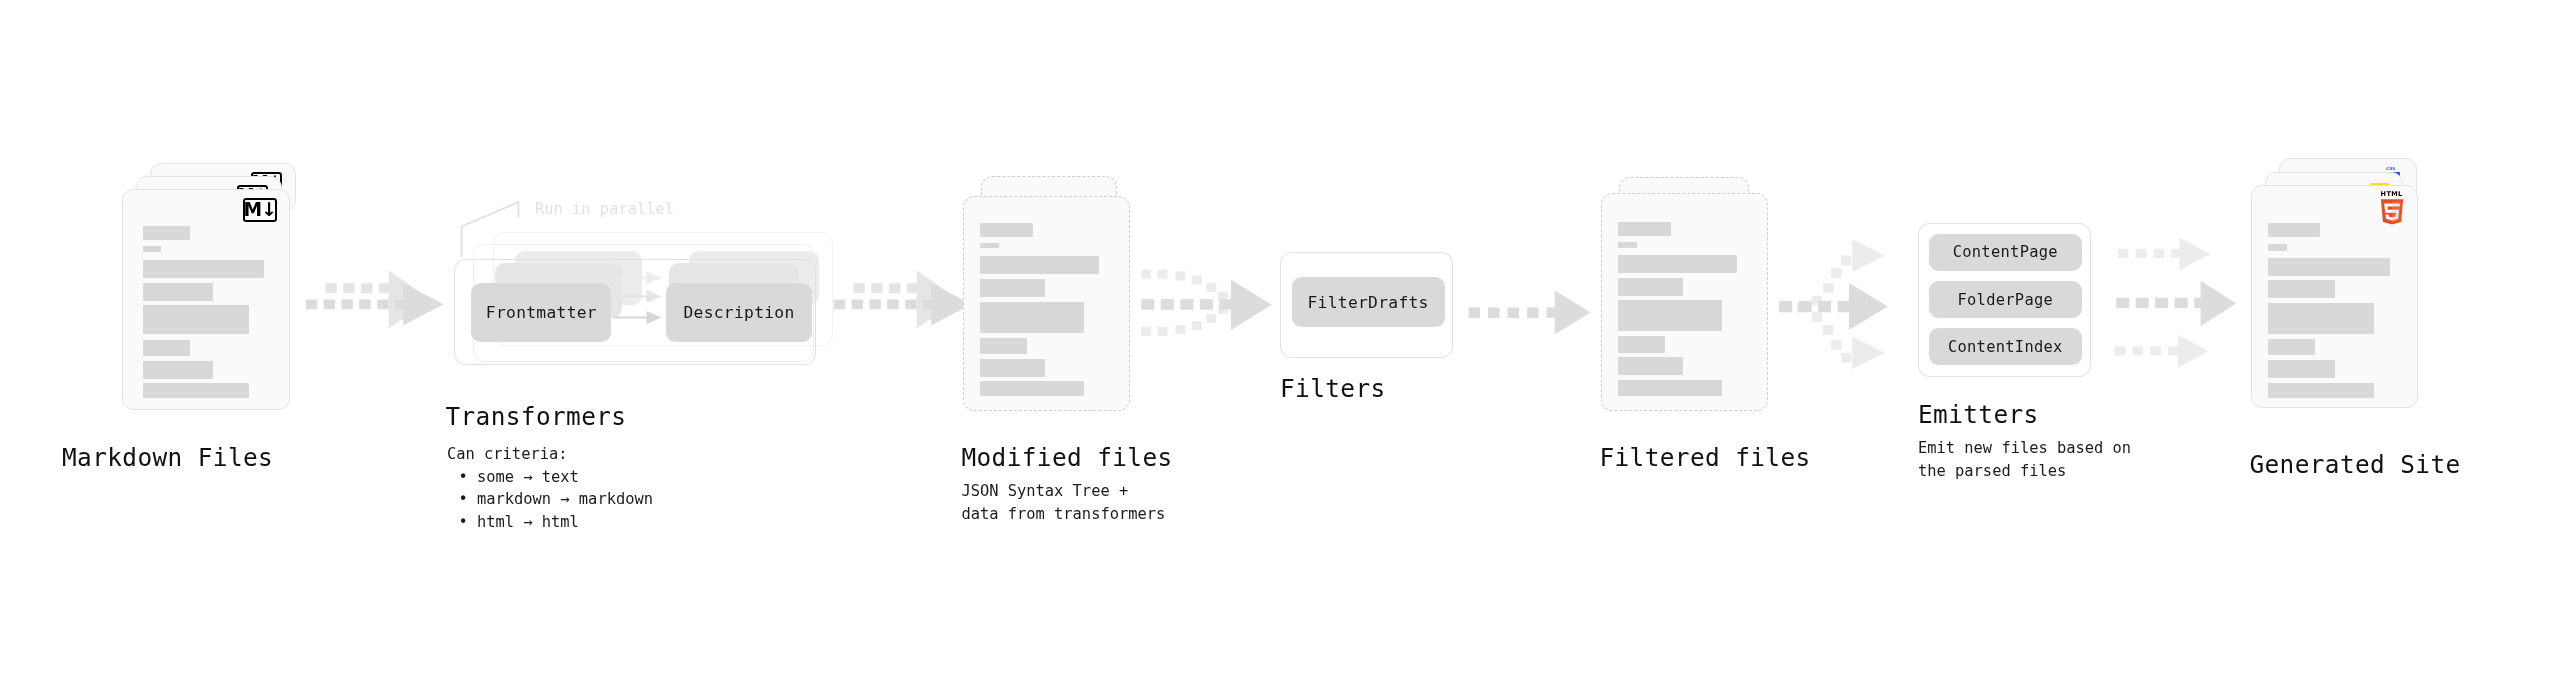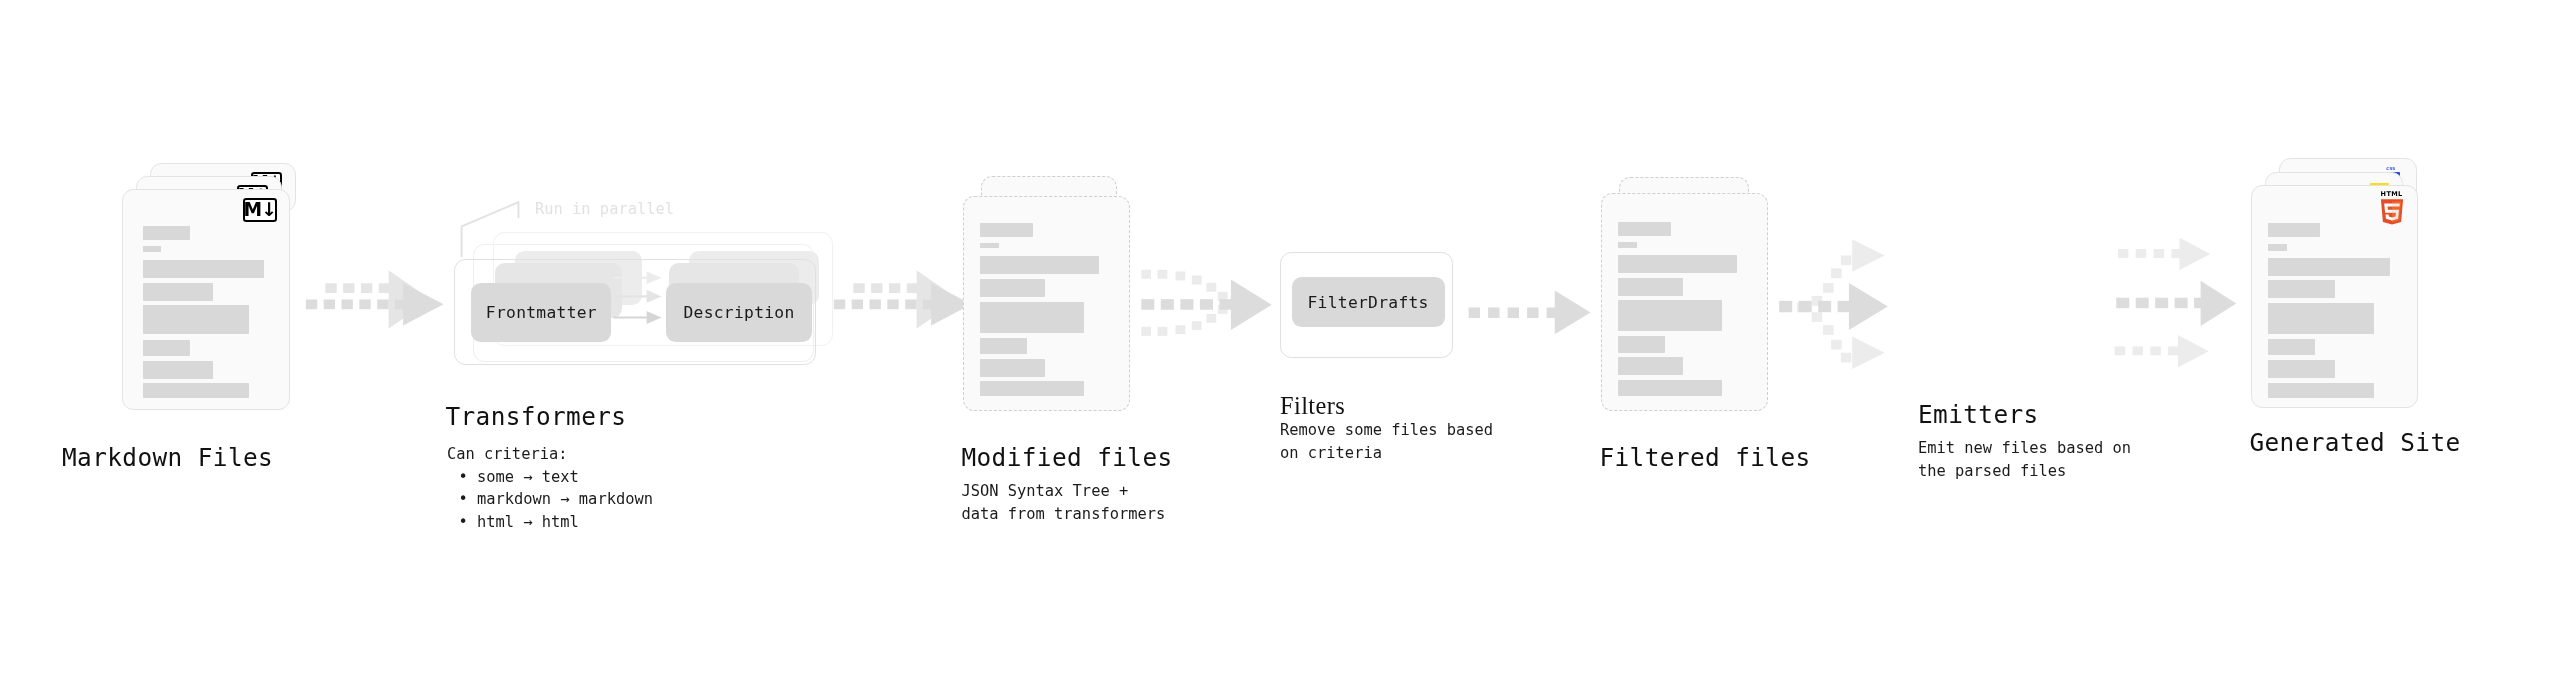--- a/index.html
+++ b/index.html
@@ -298,23 +298,21 @@
     <polygon points="114,24 164,55 114,86"></polygon>
   </g>
 </svg>
 
 <div class="stage" style="left:1280px; top:252px; width:244px; height:244px;">
 
   <div class="group-box" style="left:0px; top:0px; width:173px; height:106px;">
     <div class="pill" style="left:12.2px; top:24.4px; width:153px; height:50px; left:10.6px;">FilterDrafts</div>
   </div>
 
-  <div class="title" style="left:0px; top:140px;font-family:Liberation Serif, serif;">Filters</div>
-  <div class="subtitle" style="left:0px; top:167px;">Remove some files based
-on criteria</div>
+  <div class="title" style="left:0px; top:122px;">Filters</div>
 </div>
 
 <svg style="left:1467px; top:288px;" width="130" height="65" viewBox="0 0 160 80">
   <g fill="#dcdcdc">
     <rect x="2" y="24" width="14" height="13"></rect>
       <rect x="26" y="24" width="14" height="13"></rect>
     <rect x="50" y="24" width="14" height="13"></rect>
       <rect x="74" y="24" width="14" height="13"></rect>
     <rect x="98" y="24" width="14" height="13"></rect>
     <polygon points="108,3 152,30 108,57"></polygon>
@@ -363,20 +361,25 @@
     <rect x="4" y="80" width="16" height="14"></rect>
       <rect x="28" y="80" width="16" height="14"></rect>
     <rect x="52" y="80" width="16" height="14"></rect>
       <rect x="76" y="80" width="16" height="14"></rect>
     <polygon points="90,58 138,87 90,116"></polygon>
   </g>
 </svg>
 
 <div class="stage" style="left:1918px; top:223px; width:260px; height:268px;">
 
+  <div class="group-box" style="left:0px; top:0px; width:173px; height:154px;">
+    <div class="pill" style="left:9.8px; top:9.8px; width:153px; height:37px; font-size:15.4px;">ContentPage</div>
+    <div class="pill" style="left:9.8px; top:57px; width:153px; height:37px; font-size:15.4px;">FolderPage</div>
+    <div class="pill" style="left:9.8px; top:104px; width:153px; height:37px; font-size:15.4px;">ContentIndex</div>
+  </div>
 
   <div class="title" style="left:0px; top:177px;">Emitters</div>
   <div class="subtitle" style="left:0px; top:214px;">Emit new files based on
 the parsed files</div>
 </div>
 
 <svg style="left:2113px; top:232px;" width="146" height="146" viewBox="0 0 180 180">
   <g fill="#ececec">
     <rect x="6" y="21" width="13" height="11"></rect>
       <rect x="28" y="21" width="13" height="11"></rect>
@@ -435,15 +438,15 @@
         <div class="bar" style="left:16.3px; top:72px; width:122px; height:18px;"></div>
         <div class="bar" style="left:16.3px; top:94px; width:67px; height:18px;"></div>
         <div class="bar" style="left:16.3px; top:117px; width:106px; height:31px;"></div>
         <div class="bar" style="left:16.3px; top:153px; width:47px; height:16.3px;"></div>
         <div class="bar" style="left:16.3px; top:174px; width:67px; height:18px;"></div>
         <div class="bar" style="left:16.3px; top:197px; width:106px; height:15.4px;"></div>
       </div>
     </div>
   </div>
 
-  <div class="title" style="left:-1.6px; top:270px;">Generated Site</div>
+  <div class="title" style="left:-1.6px; top:292px;">Generated Site</div>
 </div>
 
 
 </body></html>

